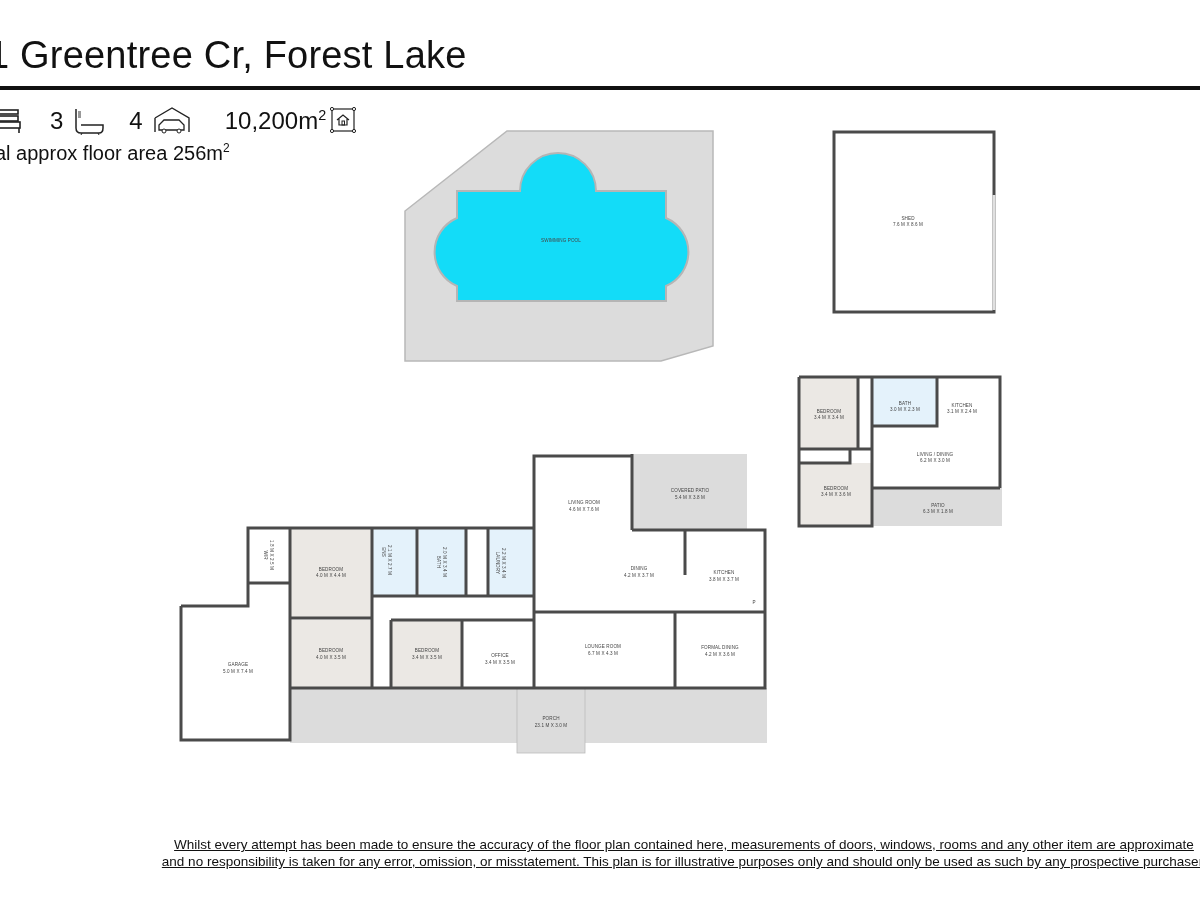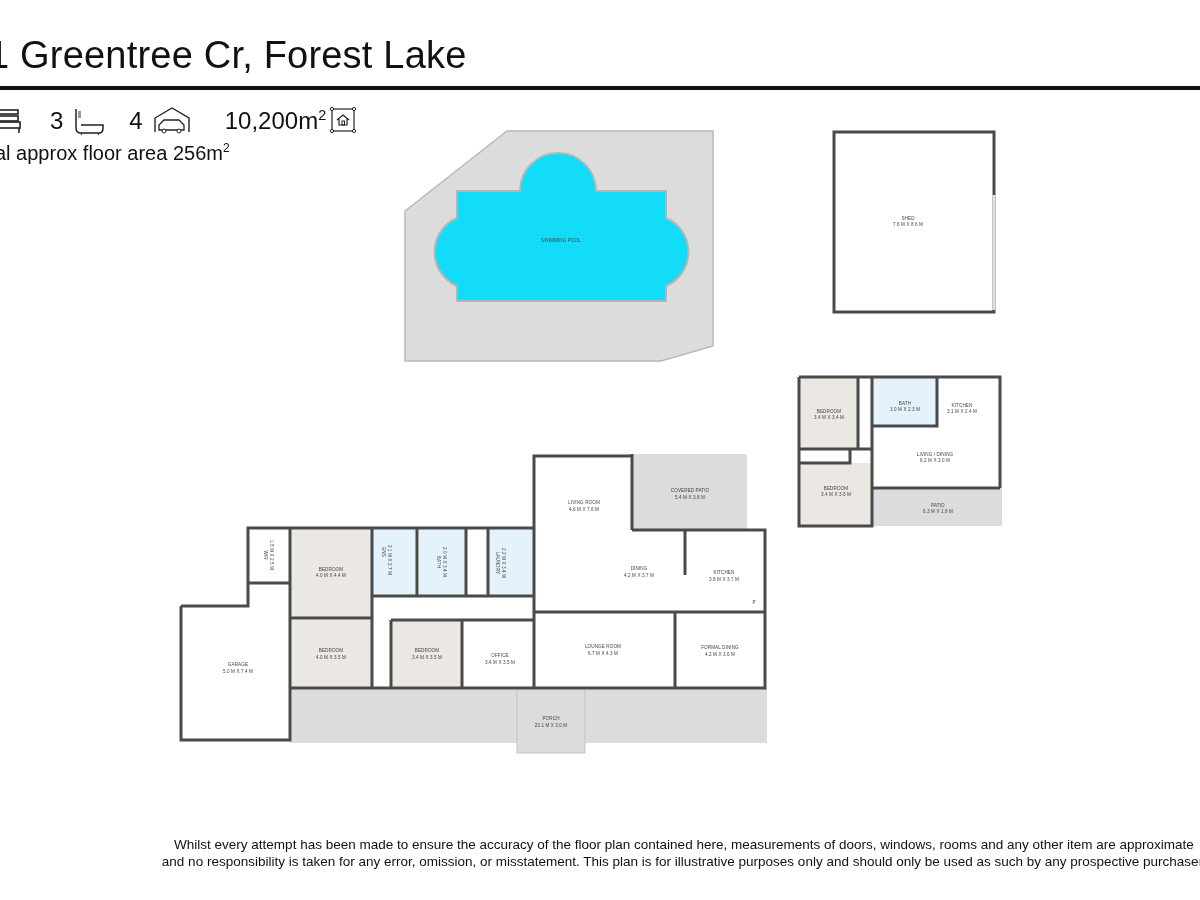--- a/index.html
+++ b/index.html
@@ -6,21 +6,21 @@
   body{width:1200px;height:900px;position:relative;overflow:hidden;font-family:"Liberation Sans",sans-serif;color:#111;}
   .title{position:absolute;left:0;top:34px;font-size:38px;white-space:nowrap;letter-spacing:0.2px;}
   .rule{position:absolute;left:0;top:86px;width:1200px;height:4px;background:#111;}
   .stats{position:absolute;left:0;top:104px;height:34px;display:flex;align-items:center;font-size:24px;}
   .stats .num{margin-left:6px;margin-right:10px;}
   .area{position:absolute;left:0;top:142px;font-size:20px;white-space:nowrap;}
   sup{font-size:60%;vertical-align:super;line-height:0;}
   .icon svg{display:block}
   .plan{position:absolute;left:0;top:0;}
   .lbl{font-family:"Liberation Sans",sans-serif;font-size:4.6px;fill:#444;text-anchor:middle;letter-spacing:0.1px;}
-  .disclaimer{position:absolute;left:0;top:836px;width:1200px;font-size:13.5px;line-height:17px;text-align:center;white-space:nowrap;}
+  .disclaimer{position:absolute;left:0;top:836px;width:1200px;font-size:13.5px;line-height:17px;text-align:center;white-space:nowrap;text-decoration:underline;}
   .disclaimer div{position:relative;}
 </style>
 </head>
 <body>
 
 <div class="title" style="left:-12px;">1 Greentree Cr, Forest Lake</div>
 <div class="rule"></div>
 
 <div class="stats" style="left:-8px;">
   <span class="icon">

